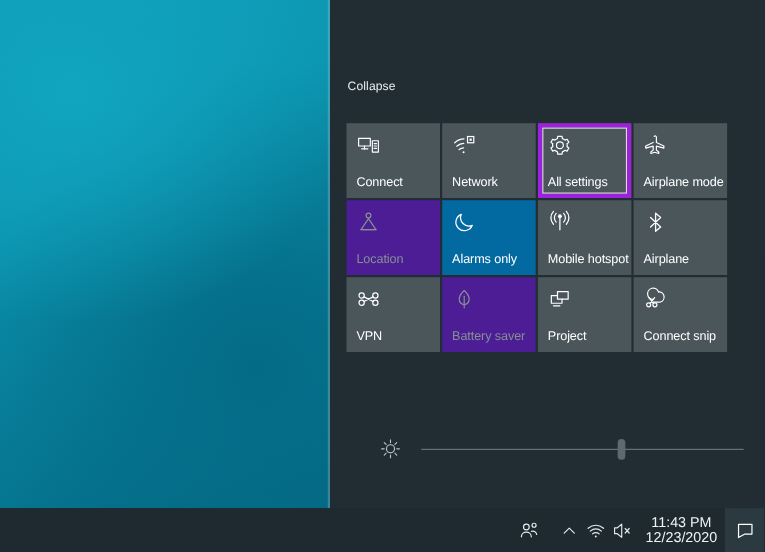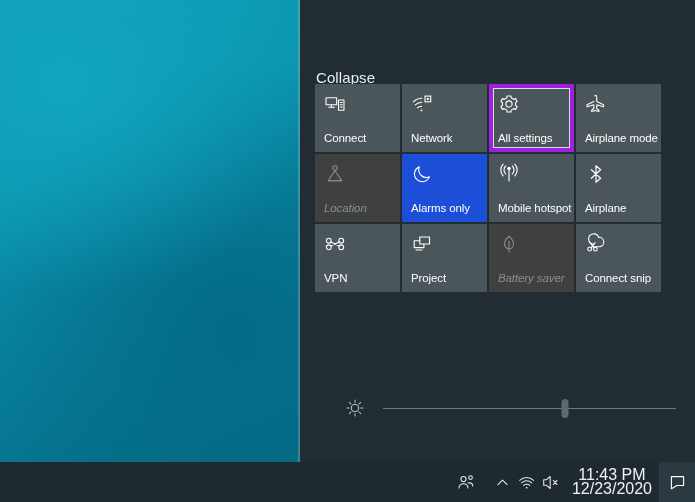--- a/index.html
+++ b/index.html
@@ -50,58 +50,57 @@
     background: #212d33;
   }
 
   #collapse-row {
     position: absolute;
     left: 16px;
     top: 69px;
     height: 18px;
   }
   #collapse-link {
-    font-size: 15px;
+    font-size: 11px;
     color: #e9eef0;
     letter-spacing: 0.1px;
     cursor: pointer;
     user-select: none;
   }
 
   
   #tile-grid {
     position: absolute;
     left: 15px;
-    top: 84px;
+    top: 112px;
     width: 363px;
     display: grid;
     grid-template-columns: repeat(4, 85px);
     grid-auto-rows: 68px;
     column-gap: 2px;
     row-gap: 2px;
   }
 
   .tile {
     position: relative;
     background: #4b565b;
     box-sizing: border-box;
     padding: 9px 7px 7px 9px;
     display: flex;
     flex-direction: column;
     justify-content: space-between;
     cursor: pointer;
     overflow: hidden;
   }
   .tile.on {
-    background: #1d4ed8;
+    background: #0369a1;
   }
   .tile.disabled {
-    background: #404040;
+    background: #4c1d95;
     cursor: default;
-    font-style: italic;
   }
 
   .tile-icon {
     width: 22px;
     height: 22px;
     color: #ffffff;
     display: block;
   }
   .tile.disabled .tile-icon { color: #858f94; }
   .tile-icon svg { display: block; width: 22px; height: 22px; }
@@ -203,21 +202,21 @@
     cursor: pointer;
   }
   .tray-icon svg { display: block; }
   #tray-people { margin-right: 12px; }
   #tray-chevron { width: 24px; }
   #tray-network { width: 24px; }
   #tray-volume { width: 24px; margin-right: 4px; }
   #tray-clock {
     padding: 0 7px 0 5px;
     color: #eef2f4;
-    font-size: 16px;
+    font-size: 13px;
     line-height: 14px;
     text-align: center;
     cursor: pointer;
     white-space: nowrap;
   }
   #tray-action-center {
     width: 36px;
     height: 40px;
     background: #2b3940;
     display: flex;
@@ -328,38 +327,38 @@
             <svg viewBox="0 0 24 24" fill="none" stroke="currentColor" stroke-width="1.2" stroke-linejoin="round" stroke-linecap="round">
               <circle cx="5.2" cy="8.4" r="2.6"></circle>
               <circle cx="5.2" cy="15.6" r="2.6"></circle>
               <circle cx="18.8" cy="8.4" r="2.6"></circle>
               <circle cx="18.8" cy="15.6" r="2.6"></circle>
               <path d="M7.5 9.7l9 4.6M7.5 14.3l9-4.6"></path>
             </svg>
           </span>
           <span class="tile-label">VPN</span>
         </div>
+        <div class="tile disabled">
+          <span class="tile-icon">
+            <svg viewBox="0 0 24 24" fill="none" stroke="currentColor" stroke-width="1.2" stroke-linejoin="round" stroke-linecap="round">
+              <path d="M12 3.4c3.2 2.9 4.9 5.8 4.9 8.6 0 3-2.2 5.3-4.9 5.3s-4.9-2.3-4.9-5.3c0-2.8 1.7-5.7 4.9-8.6z"></path>
+              <path d="M12 9v11.6"></path>
+            </svg>
+          </span>
+          <span class="tile-label">Battery saver</span>
+        </div>
         <div class="tile">
           <span class="tile-icon">
             <svg viewBox="0 0 24 24" fill="none" stroke="currentColor" stroke-width="1.2" stroke-linejoin="round" stroke-linecap="round">
               <rect x="9.6" y="4.4" width="10.6" height="7.6"></rect>
               <path d="M9.6 8.4H3.5v7.6h10.6v-4"></path>
               <path d="M5.6 18.6h6.4"></path>
             </svg>
           </span>
           <span class="tile-label">Project</span>
-        </div>
-        <div class="tile disabled">
-          <span class="tile-icon">
-            <svg viewBox="0 0 24 24" fill="none" stroke="currentColor" stroke-width="1.2" stroke-linejoin="round" stroke-linecap="round">
-              <path d="M12 3.4c3.2 2.9 4.9 5.8 4.9 8.6 0 3-2.2 5.3-4.9 5.3s-4.9-2.3-4.9-5.3c0-2.8 1.7-5.7 4.9-8.6z"></path>
-              <path d="M12 9v11.6"></path>
-            </svg>
-          </span>
-          <span class="tile-label">Battery saver</span>
         </div>
         <div class="tile">
           <span class="tile-icon">
             <svg viewBox="0 0 24 24" fill="none" stroke="currentColor" stroke-width="1.2" stroke-linejoin="round" stroke-linecap="round">
               <path d="M9.6 12.2a5.6 5.6 0 1 1 5.3-7.5"></path>
               <path d="M14.9 4.7a5.2 5.2 0 0 1 1.3 10.3H9.4"></path>
               <circle cx="5.1" cy="17.6" r="2"></circle>
               <circle cx="11.3" cy="17.6" r="2"></circle>
               <path d="M6.6 16.2L11 10.4M9.8 16.2L5.4 10.4"></path>
             </svg>

